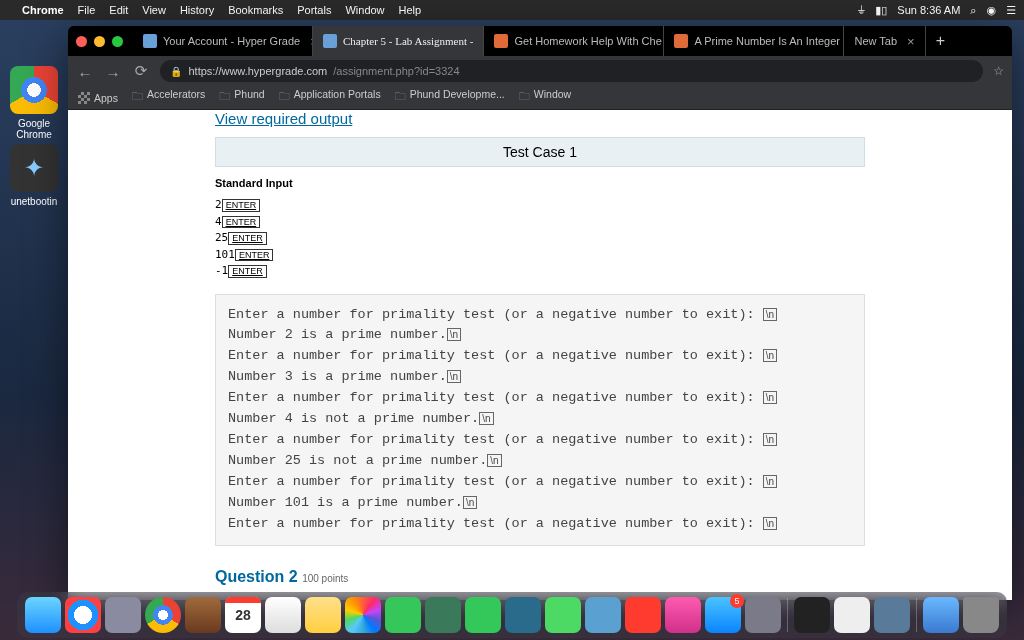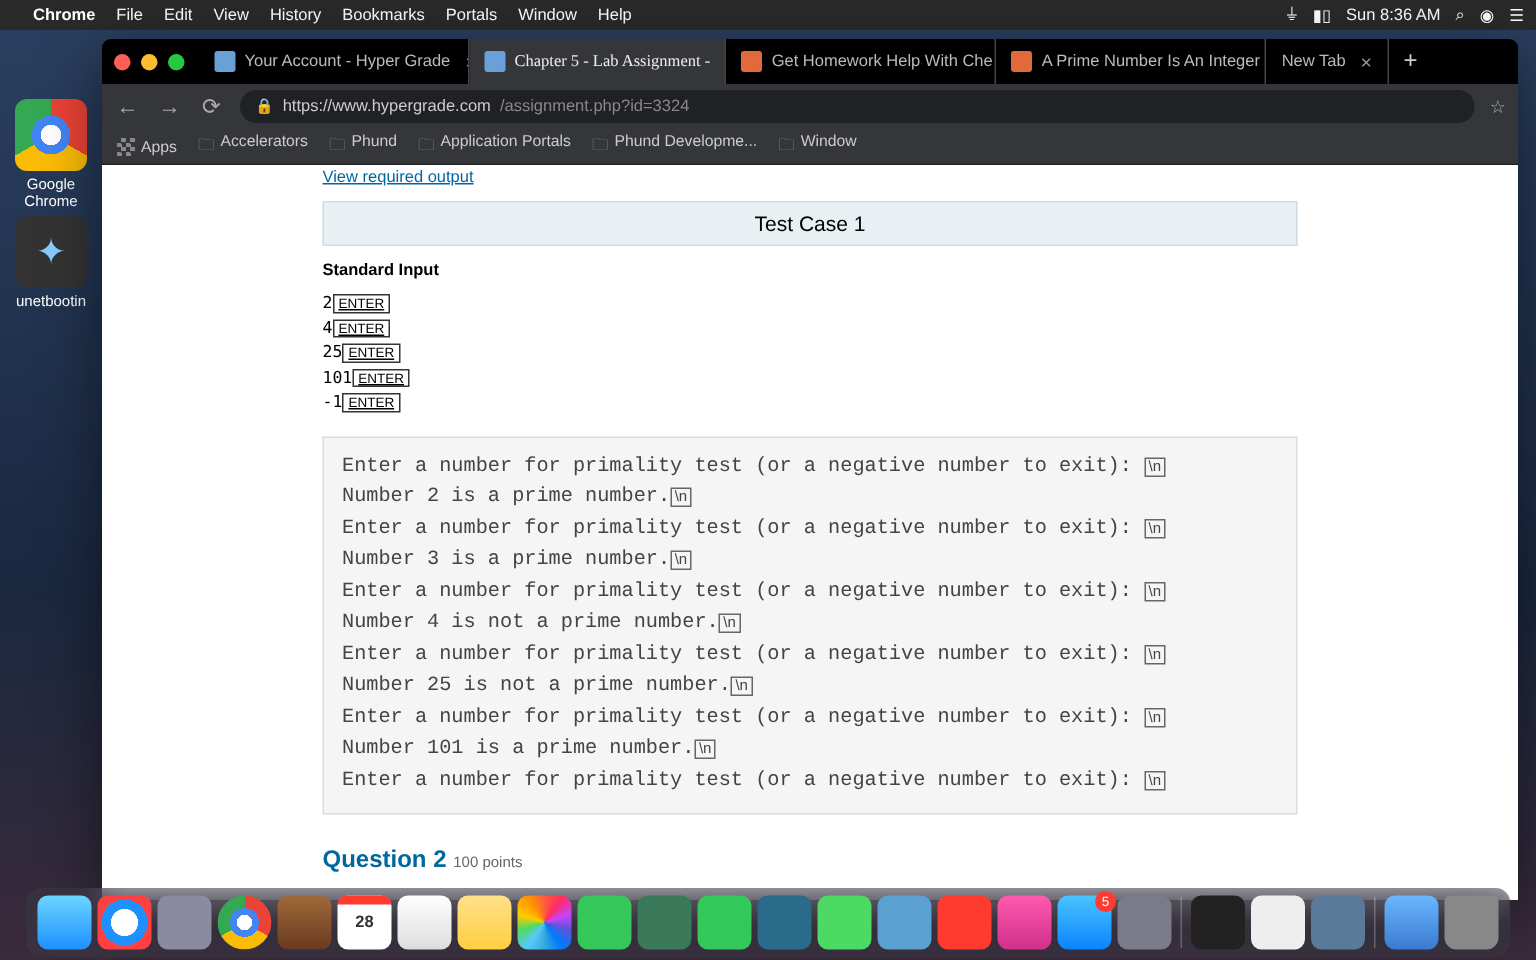--- a/index.html
+++ b/index.html
@@ -41,37 +41,37 @@
   .star { color: #aaa; }
   
   .bookmarks { height: 24px; background: #35363a; display: flex; align-items: center; padding: 0 10px; gap: 14px; font-size: 10.5px; color: #ccc; border-bottom: 1px solid #222;}
   .bookmarks .bm { display: flex; align-items: flex-start; gap: 4px; }
   .bm .folder { color: #888; font-size: 11px; }
   .apps-ico { width:12px; height:12px; background: repeating-conic-gradient(#888 0 25%, transparent 0 50%) 0 0/6px 6px; }
 
   
   .page { flex: 1; background: #fff; overflow-y: auto; color: #000; }
   .content { max-width: 690px; margin: 0 auto; padding: 0 20px 20px; font-size: 12px; }
-  .link { color: #00689f; text-decoration: underline; font-size: 11px; }
+  .link { color: #00689f; text-decoration: underline; font-size: 15px; }
   .testcase-header { background: #e8f0f4; text-align: center; padding: 6px; font-size: 14px; margin: 10px 0; border:1px solid #d0dde4;}
   .section-label { font-weight: bold; font-size: 11px; margin: 8px 0; }
   .stdin-lines { font-family: monospace; font-size: 11px; line-height: 1.5; }
   .stdin-lines .line { white-space: nowrap; }
   .enter-key { border: 1px solid #333; padding: 0 3px; font-size: 9px; font-family: Arial; display: inline-block; line-height: 1.2; text-decoration: underline; }
   .output-box { background: #f5f5f5; border: 1px solid #ddd; padding: 10px 12px; font-family: "Andale Mono","Courier New",monospace; font-size: 13.5px; line-height: 1.55; margin-top: 14px; color:#444;}
   .nl { border: 1px solid #666; padding: 0 2px; font-size: 10px; font-family: Arial; }
   .question-hdr { color: #00689f; font-size: 16px; font-weight: bold; margin-top: 22px; }
   .question-hdr .pts { color: #666; font-size: 10px; font-weight: normal; }
 
   
   .dock { position: absolute; bottom: 2px; left: 50%; transform: translateX(-50%); height: 46px; background: rgba(60,60,70,.45); border-radius: 10px; display: flex; align-items: center; padding: 4px 8px; gap: 4px; backdrop-filter: blur(10px);}
   .dock-item { width: 36px; height: 36px; border-radius: 7px; position: relative; }
   .dock-sep { width: 1px; height: 34px; background: rgba(255,255,255,.25); margin: 0 2px;}
   .badge { position:absolute; top:-3px; right:-3px; background:#ff3b30; color:#fff; font-size:9px; border-radius:50%; width:14px; height:14px; display:flex; align-items:center; justify-content:center;}
-  .cal-ico{background:#fff;display:flex;flex-direction:column;align-items:center;justify-content:center;font-size:11px;font-weight:bold;color:#333}.cal-ico::before{content:"";height:6px;background:#ff3b30;width:100%;border-radius:6px 6px 0 0;position:absolute;top:0}
+  .cal-ico{background:#fff;display:flex;flex-direction:column;align-items:center;justify-content:center;font-size:14px;font-weight:bold;color:#333}.cal-ico::before{content:"";height:6px;background:#ff3b30;width:100%;border-radius:6px 6px 0 0;position:absolute;top:0}
 </style>
 </head>
 <body>
 
 <div class="menubar">
   <div class="menubar-left">
     <span class="apple-logo"></span>
     <span class="bold">Chrome</span>
     <span>File</span>
     <span>Edit</span>

